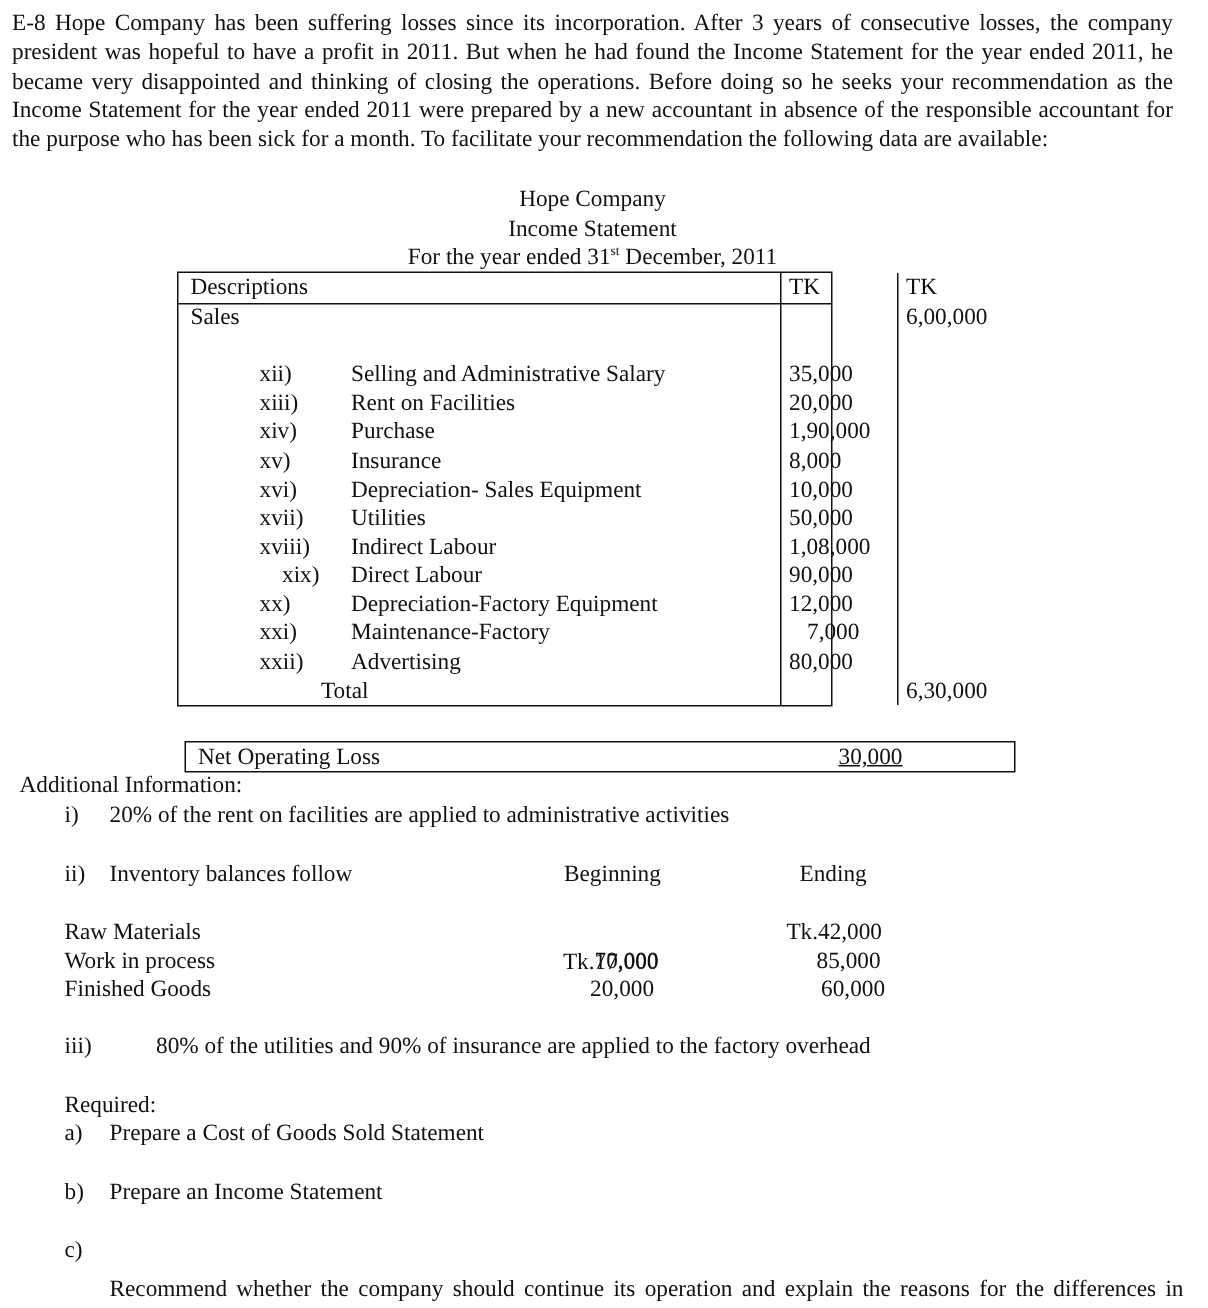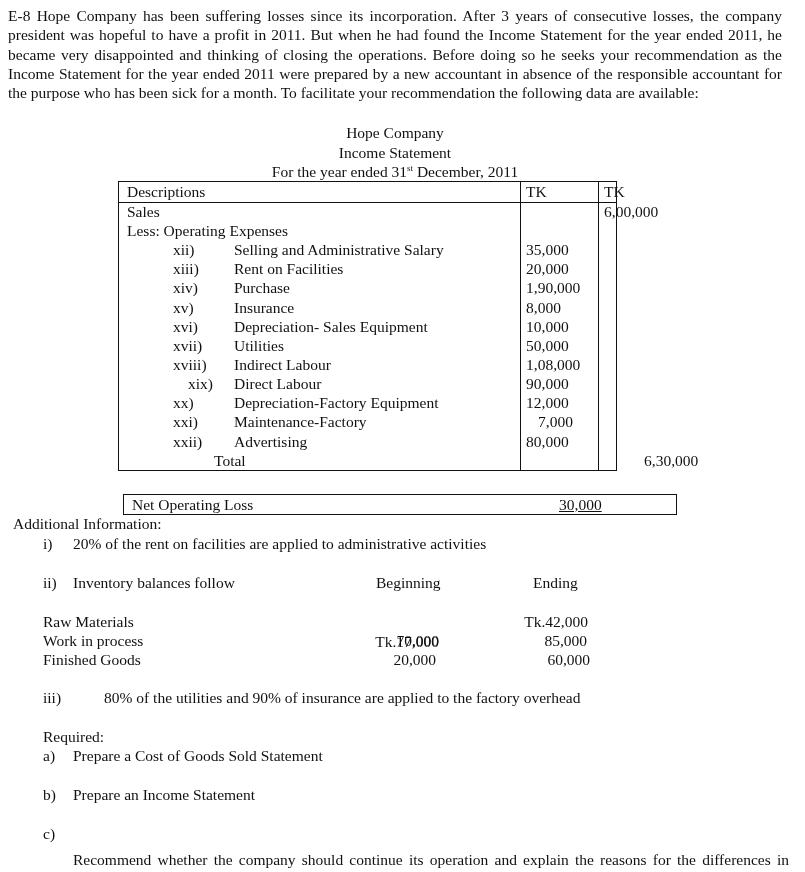--- a/index.html
+++ b/index.html
@@ -33,21 +33,21 @@
       text-align: center;
       line-height: 19px;
     }
     .stmt-head sup { font-size: 9px; vertical-align: 6px; line-height: 0; }
 
     
     .stmt-table {
       position: absolute;
       left: 118px;
       top: 181px;
-      width: 499px;
+      width: 437px;
       height: 290px;
       border: 1.5px solid #111;
       box-sizing: border-box;
     }
     .col-divider {
       position: absolute;
       top: 0;
       bottom: 0;
       border-left: 1.2px solid #111;
     }
@@ -103,21 +103,20 @@
   <div class="col-divider" style="left:479px;"></div>
   <div class="hdr-line"></div>
 
   <div class="cell" style="left:8px; top:0px;">Descriptions</div>
   <div class="cell" style="left:407px; top:0px;">TK</div>
   <div class="cell" style="left:485px; top:0px;">TK</div>
 
   <div class="cell" style="left:8px; top:20px;">Sales</div>
   <div class="num" style="left:485px; top:20px;">6,00,000</div>
 
-  <div class="cell" style="left:8px; top:39px;">Less: Operating Expenses</div>
 
   <div>
     <div class="cell" style="left:54px; top:58px;">xii)</div>
     <div class="cell" style="left:115px; top:58px;">Selling and Administrative Salary</div>
     <div class="num" style="left:407px; top:58px;">35,000</div>
   </div>
   <div>
     <div class="cell" style="left:54px; top:77px;">xiii)</div>
     <div class="cell" style="left:115px; top:77px;">Rent on Facilities</div>
     <div class="num" style="left:407px; top:77px;">20,000</div>
@@ -162,21 +161,21 @@
     <div class="cell" style="left:115px; top:230px;">Maintenance-Factory</div>
     <div class="num" style="left:407px; top:230px;margin-left:12px;">7,000</div>
   </div>
   <div>
     <div class="cell" style="left:54px; top:250px;">xxii)</div>
     <div class="cell" style="left:115px; top:250px;">Advertising</div>
     <div class="num" style="left:407px; top:250px;">80,000</div>
   </div>
 
   <div class="cell" style="left:51px; top:269px;margin-left:44px;">Total</div>
-  <div class="num" style="left:485px; top:269px;margin-left:40px;">6,30,000</div>
+  <div class="num" style="left:485px; top:269px;">6,30,000</div>
 </div>
 
 <div class="nol-box">
   <div class="nol-label">Net Operating Loss</div>
   <div class="nol-value">30,000</div>
 </div>
 
 <div class="abs" style="left:13px; top:514px;">Additional Information:</div>
 
 <div class="abs" style="left:43px; top:534px;">i)</div>

